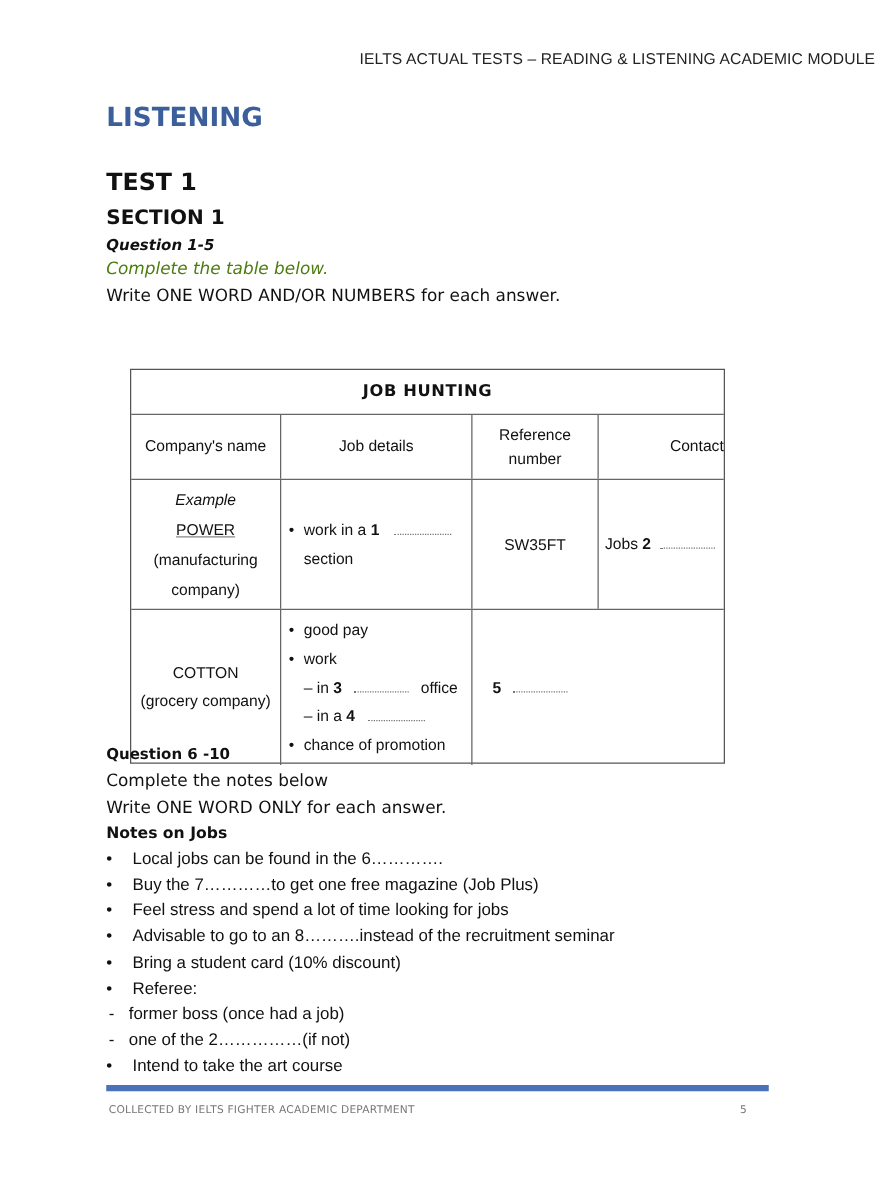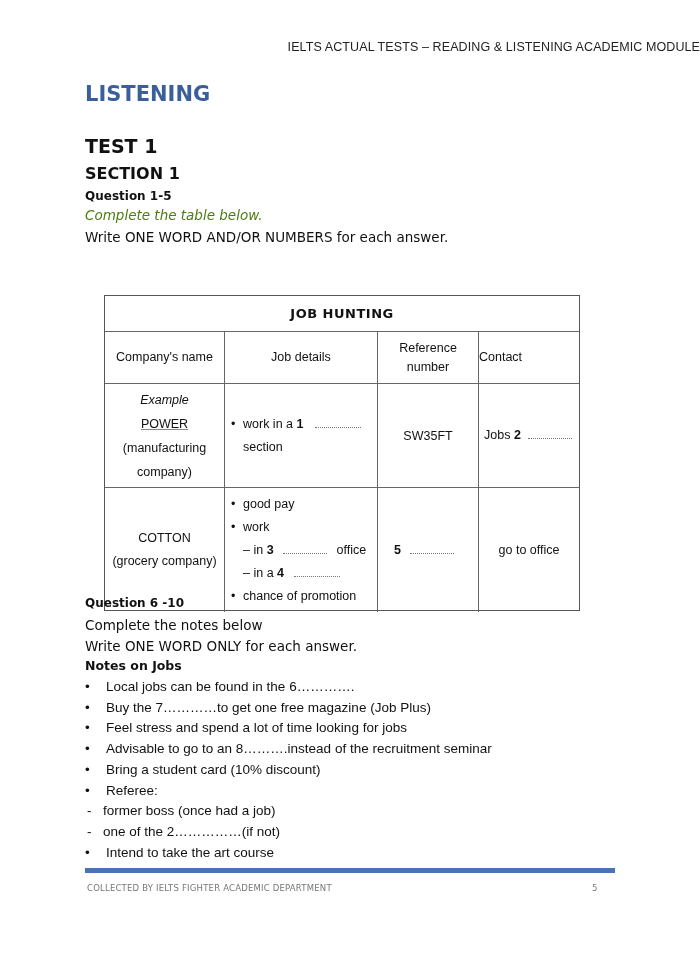--- a/index.html
+++ b/index.html
@@ -9,21 +9,21 @@
     .running-header {
       position: absolute; top: 40px; left: 0; width: 700px; text-align: right;
       font-family: "Liberation Sans", sans-serif; font-size: 12.5px; color: #222; letter-spacing: 0.1px;
     }
     .part-title {
       position: absolute; top: 82px; left: 85px;
       font-family: "DejaVu Sans", sans-serif; font-weight: bold; font-size: 21px; color: #3a5f9a;
     }
     .test-title { position: absolute; top: 135px; left: 85px; font-weight: bold; font-size: 19px; color: #111; }
     .section-title { position: absolute; top: 164px; left: 85px; font-weight: bold; font-size: 16px; color: #111; }
-    .q-range { position: absolute; top: 189px; left: 85px; font-weight: bold; font-size: 12px; color: #111; }
+    .q-range { position: absolute; top: 189px; left: 85px; font-weight: bold; font-size: 12px; color: #111; font-style: italic; }
     .instr-italic { position: absolute; top: 207px; left: 85px; font-style: italic; font-size: 13.5px; color: #4d7c0f; }
     .instr-line { position: absolute; top: 229px; left: 85px; font-size: 13.5px; color: #111; }
 
     
     .job-table {
       position: absolute; top: 262px; left: 104px; width: 476px; height: 316px;
       border: 1px solid #555; font-family: "Liberation Sans", sans-serif; font-size: 12.5px; color: #111; margin-top: 33px;
     }
     .table-title {
       height: 36px; border-bottom: 1px solid #666; display: flex; align-items: center; justify-content: center;
@@ -84,21 +84,21 @@
     <div class="cell c1">
         <span>Company's name</span>
       </div>
     <div class="cell c2" style="align-items:center;padding-left:0">
         <span>Job details</span>
       </div>
     <div class="cell c3">
       <span>Reference</span>
       <span>number</span>
     </div>
-    <div class="cell c4" style="align-items:flex-start">
+    <div class="cell c4" style="align-items:flex-end">
         <span>Contact</span>
       </div>
   </div>
 
   <div class="row ex-row">
     <div class="cell c1">
       <span style="font-style:italic">Example</span>
       <span class="underline">POWER</span>
       <span>(manufacturing</span>
       <span>company)</span>
@@ -143,23 +143,20 @@
         <span class="dots" style="width:46px;margin-left:6px"></span>
       </div>
       <div class="line"><span class="bullet">•</span><span>chance of promotion</span></div>
     </div>
     <div class="cell c3" style="align-items:flex-start;padding-left:16px">
       <div class="line">
         <b>5</b>
         <span class="dots" style="width:44px;margin-left:6px"></span>
       </div>
     </div>
-    <div class="cell c4" style="align-items:center">
-        <span>go to office</span>
-      </div>
   </div>
 </div>
 
 <div class="q-range2">Question 6 -10</div>
 <div class="instr2">
   <div>Complete the notes below</div>
   <div>Write ONE WORD ONLY for each answer.</div>
 </div>
 <div class="notes-title">Notes on Jobs</div>
 

